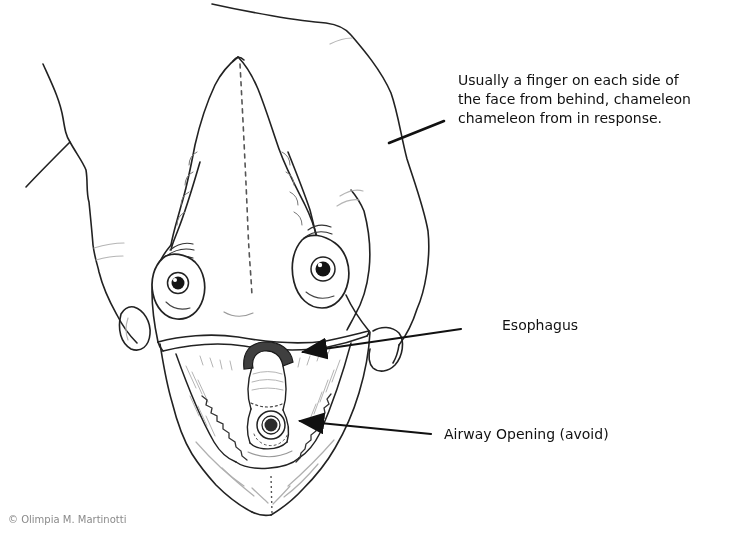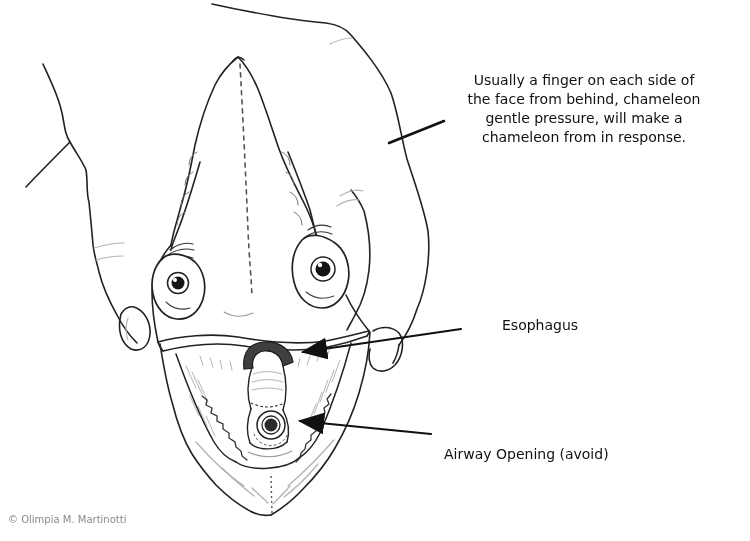--- a/index.html
+++ b/index.html
@@ -4,25 +4,25 @@
 <style>
   html,body{margin:0;padding:0;background:#fff;}
   #canvas{
     position:relative;width:750px;height:541px;background:#ffffff;
     font-family:"DejaVu Sans","Liberation Sans",sans-serif;overflow:hidden;
   }
   #art{position:absolute;left:0;top:0;z-index:1;}
   .label{position:absolute;z-index:2;color:#111;font-size:14px;white-space:nowrap;}
   #instruction{
     position:absolute;z-index:2;left:458px;top:71px;width:252px;
-    text-align:center;color:#111;font-size:14px;line-height:19px;
+    color:#111;font-size:14px;line-height:19px;
   }
   #credit{position:absolute;z-index:2;left:8px;top:514px;font-size:10px;color:#8a8a8a;}
   #esophagus-label{left:502px;top:317px;}
-  #airway-label{left:444px;top:426px;margin-top:20px;}
+  #airway-label{left:444px;top:426px;}
 </style>
 </head>
 <body>
 
 <div id="canvas">
 
   <svg id="art" width="750" height="541" viewBox="0 0 750 541">
     <defs>
       <marker id="arrow" markerWidth="13" markerHeight="10" refX="11" refY="5" orient="auto">
         <path d="M0,0 L12,5 L0,10 Z" fill="#111"></path>
@@ -161,21 +161,20 @@
     <g stroke="#111" fill="none" stroke-linecap="round">
       <line x1="444" y1="121" x2="389" y2="143" stroke-width="2.6"></line>
       <line x1="461" y1="329" x2="303" y2="352" stroke-width="2.2" marker-end="url(#arrow)"></line>
       <line x1="431" y1="434" x2="300" y2="421" stroke-width="2.2" marker-end="url(#arrow)"></line>
     </g>
   </svg>
 
   <div id="instruction">
     <div>Usually a finger on each side of</div>
     <div>the face from behind, chameleon</div>
-    <div>gentle pressure, will make a</div>
     <div>chameleon from in response.</div>
   </div>
 
   <div id="esophagus-label" class="label">Esophagus</div>
 
   <div id="airway-label" class="label">Airway Opening (avoid)</div>
 
   <div id="credit">© Olimpia M. Martinotti</div>
 </div>
 

